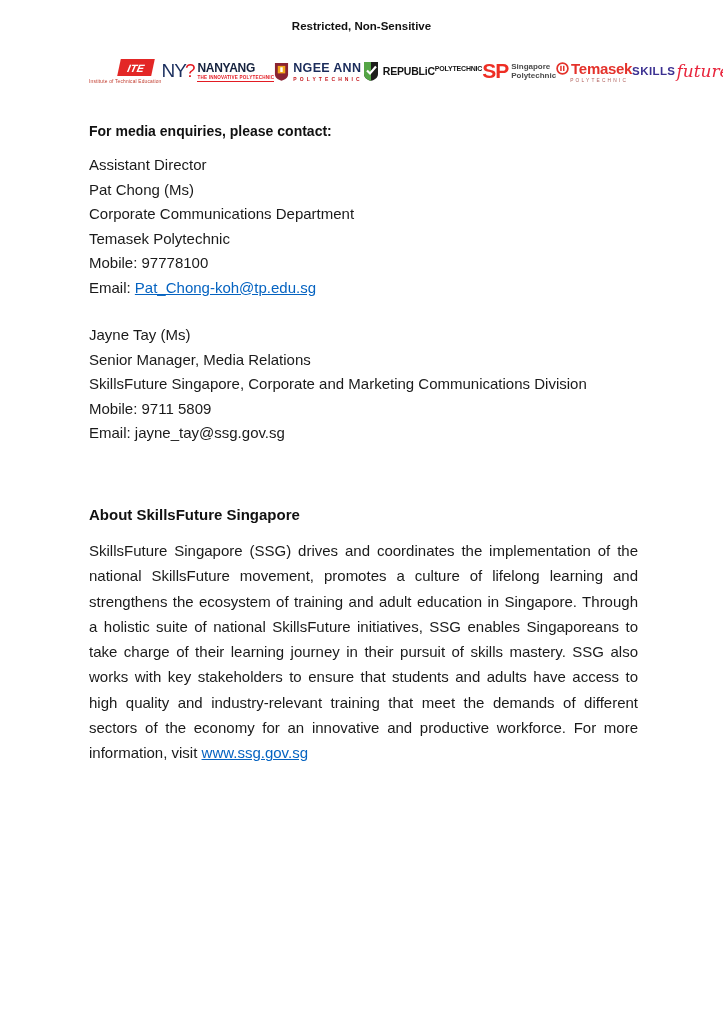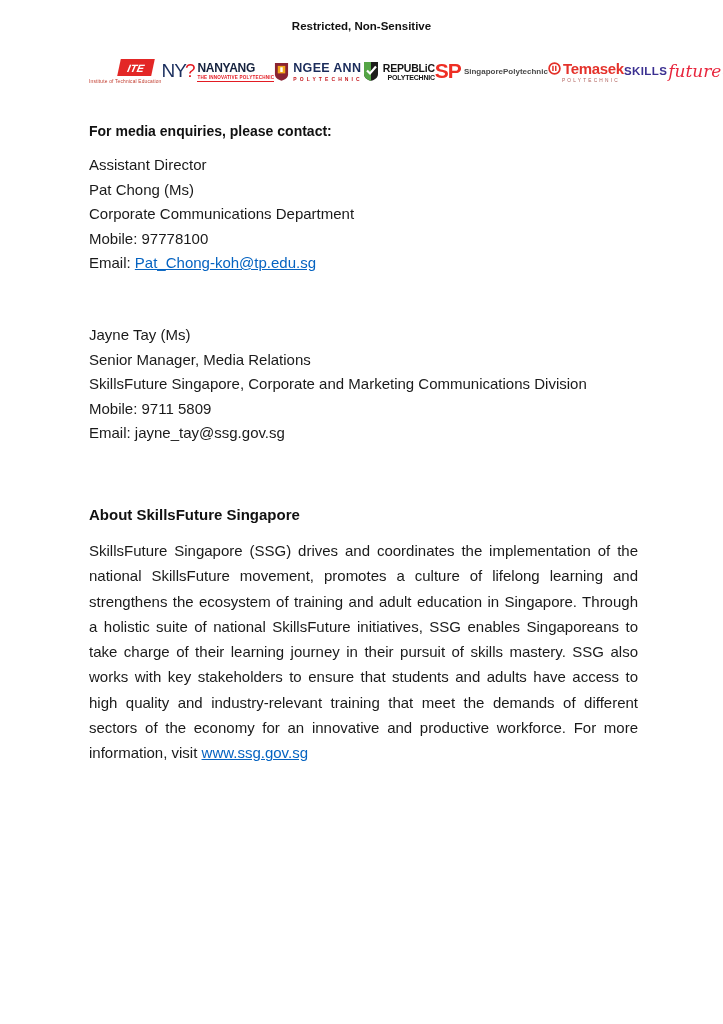--- a/index.html
+++ b/index.html
@@ -32,26 +32,26 @@
   .nyp-mark { font-weight:normal; font-size:19px; color:#1b2f5e; letter-spacing:-1px; }
   .nyp-q { color:#e31b23; margin-left:-1px; }
   .nyp-text { display:flex; flex-direction:column; margin-left:3px; }
   .nyp-name { font-size:12px; font-weight:800; color:#14213d; letter-spacing:-.3px; }
   .nyp-sub { font-size:4.6px; color:#e31b23; font-weight:bold; border-bottom:1.5px solid #e31b23; padding-bottom:1px; letter-spacing:.2px; }
   
   .na-text { display:flex; flex-direction:column; margin-left:4px; }
   .na-name { font-size:12.5px; font-weight:600; color:#1b2c5b; letter-spacing:.3px; }
   .na-sub { font-size:5px; color:#c4161c; letter-spacing:3.1px; font-weight:bold; margin-top:1px; }
   
-  .rp-text { display:flex; flex-direction:column; margin-left:4px;align-items:flex-end; }
+  .rp-text { display:flex; flex-direction:row; margin-left:4px; }
   .rp-name { font-size:10.5px; font-weight:800; color:#141414; letter-spacing:-.2px; }
   .rp-sub { font-size:7px; font-weight:800; color:#141414; letter-spacing:-.2px; }
   
   .sp-mark { font-size:21px; font-weight:800; color:#ee2e24; letter-spacing:-1px; }
-  .sp-text { display:flex; flex-direction:row; margin-left:3px; }
+  .sp-text { display:flex; flex-direction:column; margin-left:3px; }
   .sp-line { font-size:8px; font-weight:600; color:#4a4a4a; }
   
   .logo-tp { flex-direction:column; align-items:flex-end;text-align:right; }
   .tp-top { display:flex; align-items:center; }
   .tp-name { font-size:15px; font-weight:600; color:#e4322b; margin-left:2px; letter-spacing:-.3px; }
   .tp-sub { font-size:4.8px; color:#b0605c; letter-spacing:2.2px; margin-top:1px; margin-right:4px; }
   
   .sf-skills, .sf-sg { font-size:11.5px; font-weight:800; color:#3b3091; letter-spacing:.4px; }
   .sf-future { font-family:"DejaVu Serif", serif; font-style:italic; font-size:17px; font-weight:400; color:#e8263d; margin:0 1px 0 1px; }
   
@@ -145,20 +145,21 @@
     </div>
 
   </div>
 
   <p class="media-heading">For media enquiries, please contact:</p>
 
   <div class="contact contact-1">
     <div>Assistant Director</div>
     <div>Pat Chong (Ms)</div>
     <div>Corporate Communications Department</div>
+    <div>Temasek Polytechnic</div>
     <div>Mobile: 97778100</div>
     <div>
       <span>Email: </span><a class="link">Pat_Chong-koh@tp.edu.sg</a>
     </div>
   </div>
 
   <div class="contact contact-2">
     <div>Jayne Tay (Ms)</div>
     <div>Senior Manager, Media Relations</div>
     <div>SkillsFuture Singapore, Corporate and Marketing Communications Division</div>

